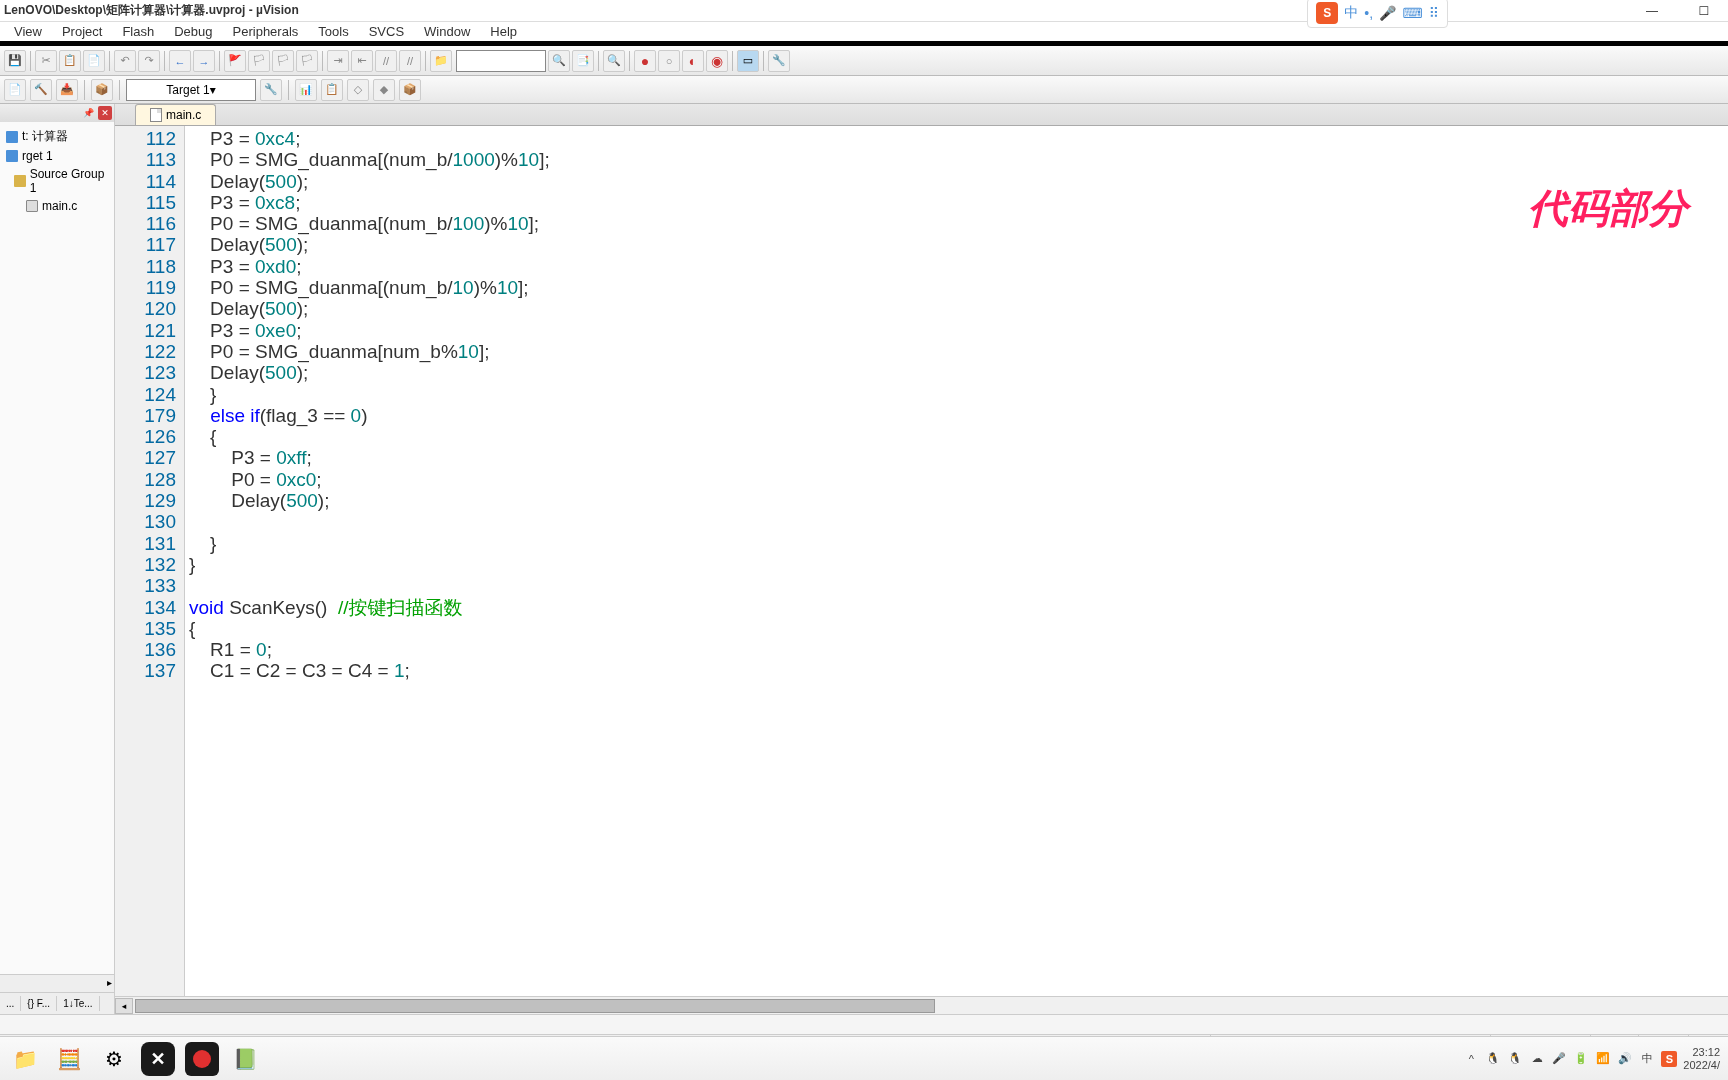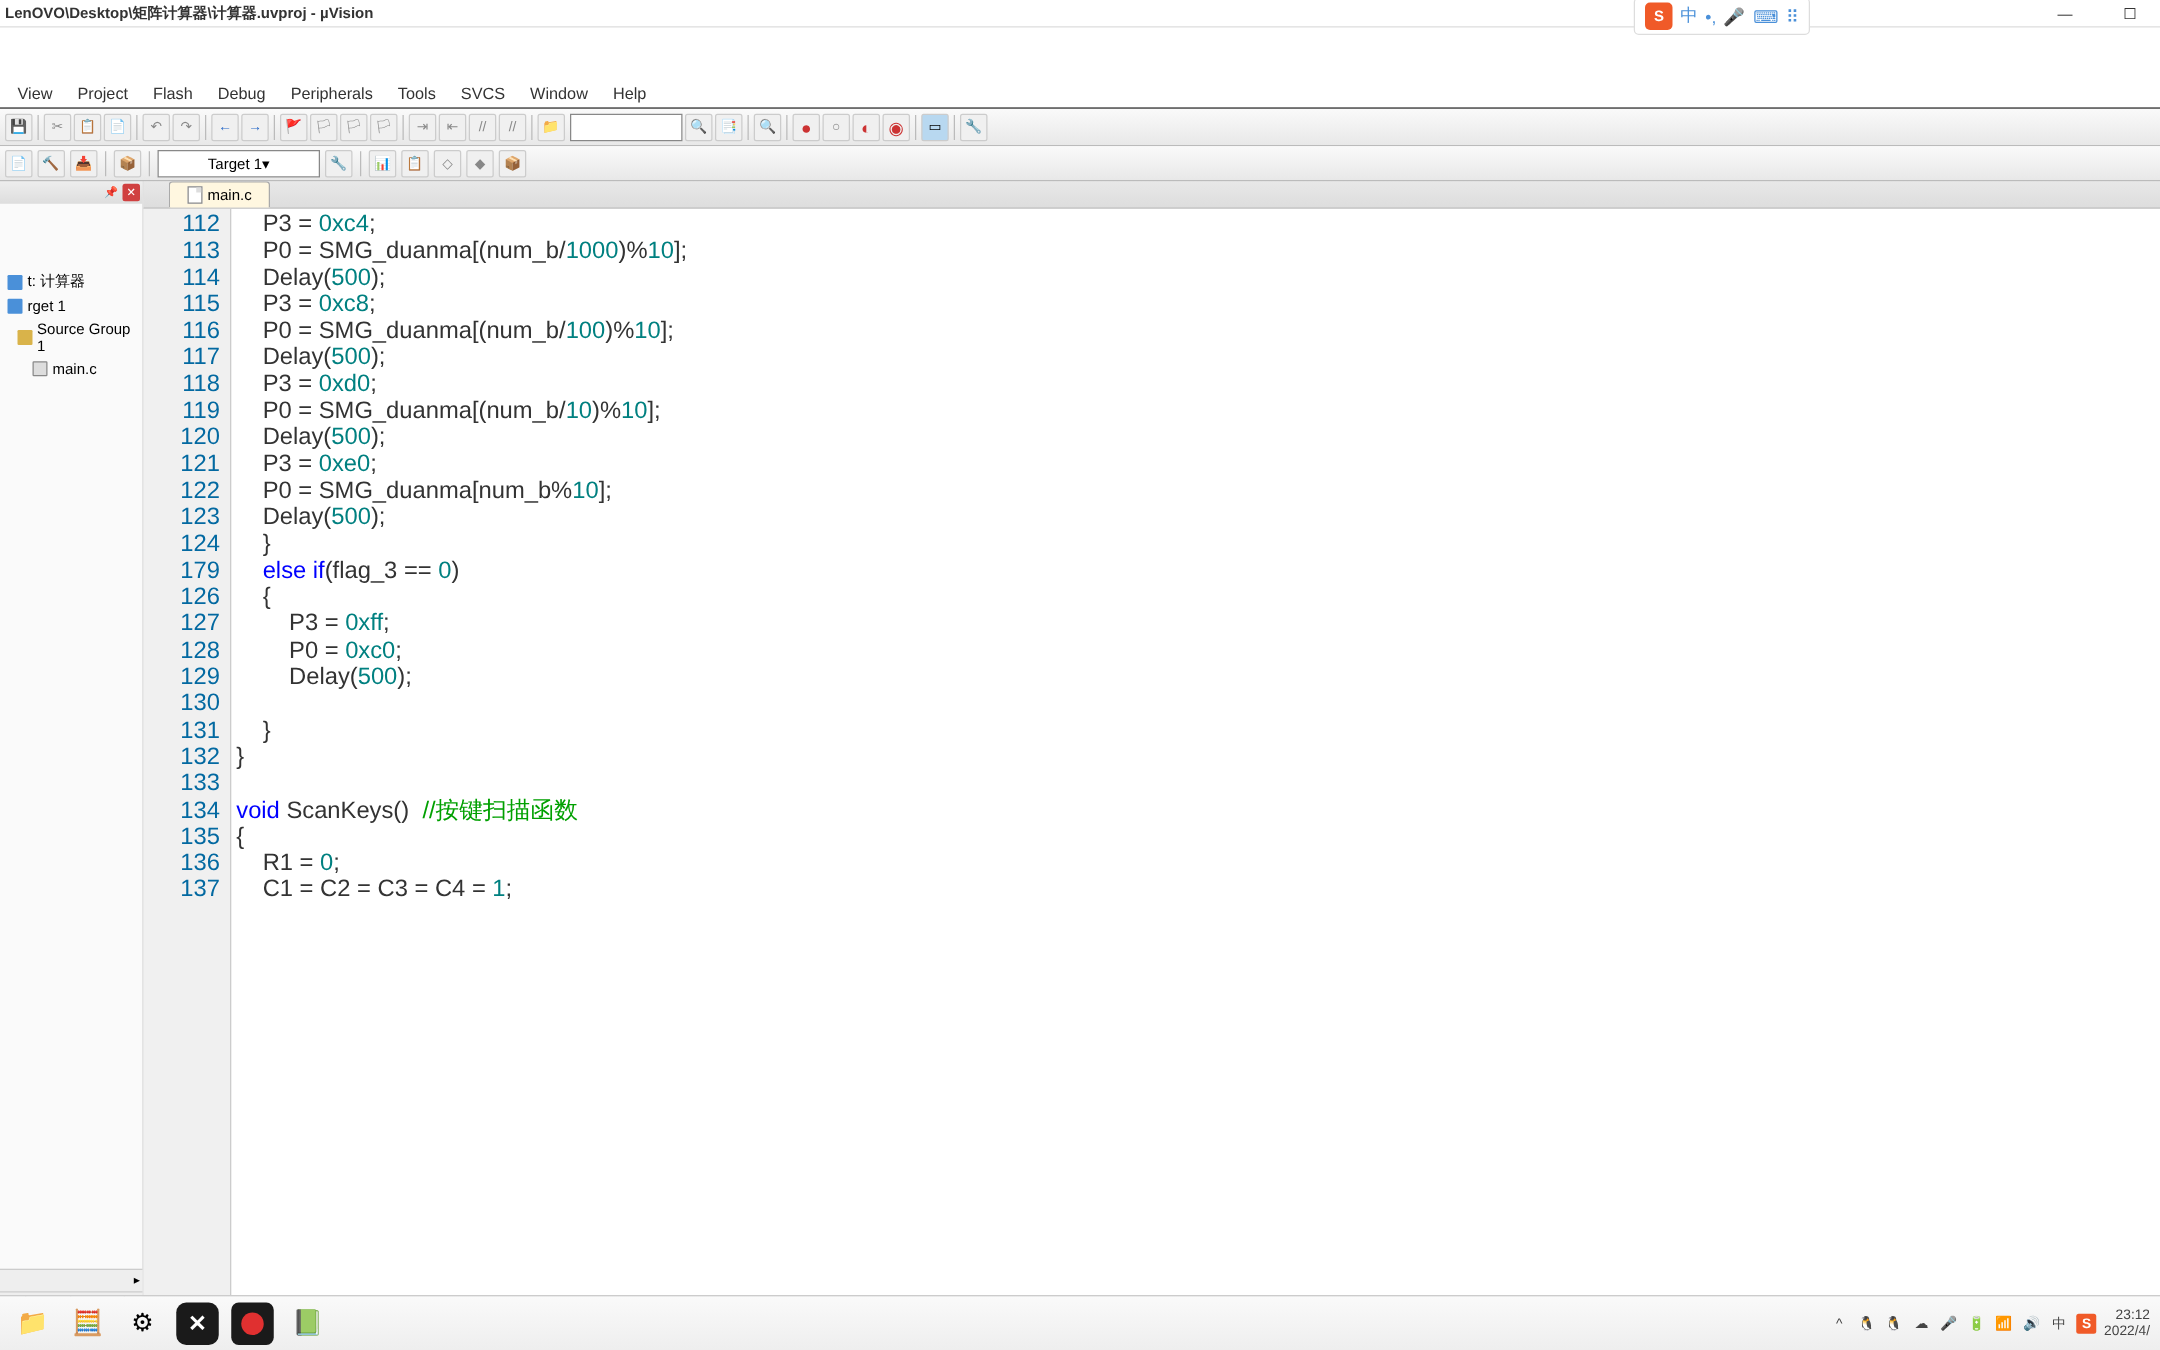--- a/index.html
+++ b/index.html
@@ -1,37 +1,37 @@
 <!DOCTYPE html>
 <html><head>
 <meta charset="utf-8">
 <style>
 * { margin: 0; padding: 0; box-sizing: border-box; font-family: "Microsoft YaHei", Arial, sans-serif; }
 body { background: #fff; font-size: 12px; overflow: hidden; width: 1728px; height: 1080px; }
 .title-bar { height: 22px; background: #fff; display: flex; align-items: center; padding: 0 4px; justify-content: space-between; border-bottom: 1px solid #ddd; }
 .title-text { font-size: 12px; color: #333; font-weight: bold; }
 .window-controls { display: flex; gap: 12px; }
 .win-btn { width: 40px; height: 20px; display: flex; align-items: center; justify-content: center; font-size: 12px; color: #333; }
-.menu-bar { height: 24px; background: #fff; display: flex; align-items: center; padding: 0 4px; border-bottom: 1px solid #000000; margin-top: 41px; }
+.menu-bar { height: 24px; background: #fff; display: flex; align-items: center; padding: 0 4px; border-bottom: 5px solid #000000; }
 .menu-item { padding: 2px 10px; font-size: 13px; color: #333; cursor: pointer; }
 .toolbar1 { height: 30px; background: linear-gradient(#fafafa,#e8e8e8); display: flex; align-items: center; padding: 0 4px; border-bottom: 1px solid #bbb; gap: 2px; }
 .toolbar2 { height: 28px; background: linear-gradient(#fafafa,#e8e8e8); display: flex; align-items: center; padding: 0 4px; border-bottom: 1px solid #bbb; gap: 4px; position: relative; }
 .tb-btn { width: 22px; height: 22px; background: #f0f0f0; border: 1px solid #ccc; border-radius: 2px; display: flex; align-items: center; justify-content: center; font-size: 11px; cursor: pointer; }
 .tb-sep { width: 1px; height: 20px; background: #bbb; margin: 0 2px; }
 .target-combo { width: 130px; height: 22px; background: #fff; border: 1px solid #888; display: flex; align-items: center; padding: 0 4px; font-size: 12px; justify-content: center; }
 .search-combo { width: 90px; height: 22px; background: #fff; border: 1px solid #888; margin-left: 2px; }
 .ime-panel { position: absolute; right: 280px; top: -2px; display: flex; align-items: center; gap: 6px; background: #fff; border: 1px solid #ddd; padding: 3px 8px; border-radius: 4px; }
 .ime-icon { width: 22px; height: 22px; background: #f05a28; border-radius: 4px; display: flex; align-items: center; justify-content: center; color: #fff; font-weight: bold; }
 .ime-sub { color: #4a90d9; font-size: 14px; }
 .main-area { display: flex; height: calc(100% - 170px); }
 .project-panel { width: 115px; background: #fafafa; border-right: 1px solid #ccc; display: flex; flex-direction: column; }
 .panel-header { height: 18px; background: linear-gradient(#eee,#ddd); display: flex; align-items: center; justify-content: flex-end; padding: 0 2px; gap: 2px; }
 .panel-close { width: 14px; height: 14px; background: #d04040; color: #fff; font-size: 9px; display: flex; align-items: center; justify-content: center; border-radius: 2px; }
 .panel-pin { width: 14px; height: 14px; font-size: 9px; display: flex; align-items: center; justify-content: center; }
-.tree { padding: 4px 2px; font-size: 12px; flex: 1; margin-top: 48px; }
+.tree { padding: 4px 2px; font-size: 12px; flex: 1; }
 .tree-item { padding: 2px 0 2px 8px; display: flex; align-items: center; gap: 4px; cursor: pointer; }
 .tree-item.lvl1 { padding-left: 4px; }
 .tree-item.lvl2 { padding-left: 12px; }
 .tree-item.lvl3 { padding-left: 24px; }
 .tree-icon { width: 12px; height: 12px; background: #4a90d9; border-radius: 1px; }
 .tree-icon.folder { background: #d9b34a; }
 .tree-icon.file { background: #ddd; border: 1px solid #888; }
 .panel-tabs { height: 22px; background: #eee; display: flex; align-items: center; border-top: 1px solid #ccc; position: relative; }
 .panel-tab { padding: 2px 6px; font-size: 10px; border-right: 1px solid #ccc; }
 .panel-scroll { position: absolute; right: 2px; top: 2px; font-size: 10px; }
@@ -222,20 +222,21 @@
           <div>130</div>
           <div>131</div>
           <div>132</div>
           <div>133</div>
           <div>134</div>
           <div>135</div>
           <div>136</div>
           <div>137</div>
         </div>
       <div class="code-content" id="code-content"><div>    P3 = <span class="num">0xc4</span>;</div><div>    P0 = SMG_duanma[(num_b/<span class="num">1000</span>)%<span class="num">10</span>];</div><div>    Delay(<span class="num">500</span>);</div><div>    P3 = <span class="num">0xc8</span>;</div><div>    P0 = SMG_duanma[(num_b/<span class="num">100</span>)%<span class="num">10</span>];</div><div>    Delay(<span class="num">500</span>);</div><div>    P3 = <span class="num">0xd0</span>;</div><div>    P0 = SMG_duanma[(num_b/<span class="num">10</span>)%<span class="num">10</span>];</div><div>    Delay(<span class="num">500</span>);</div><div>    P3 = <span class="num">0xe0</span>;</div><div>    P0 = SMG_duanma[num_b%<span class="num">10</span>];</div><div>    Delay(<span class="num">500</span>);</div><div>    }</div><div>    <span class="kw">else if</span>(flag_3 == <span class="num">0</span>)</div><div>    {</div><div>        P3 = <span class="num">0xff</span>;</div><div>        P0 = <span class="num">0xc0</span>;</div><div>        Delay(<span class="num">500</span>);</div><div>&nbsp;</div><div>    }</div><div>}</div><div>&nbsp;</div><div><span class="kw">void</span> ScanKeys()  <span class="cmt">//按键扫描函数</span></div><div>{</div><div>    R1 = <span class="num">0</span>;</div><div>    C1 = C2 = C3 = C4 = <span class="num">1</span>;</div></div>
+      <div class="overlay-text">代码部分</div>
     </div>
     <div class="hscroll">
       <div class="hscroll-btn">◂</div>
       <div class="hscroll-thumb"></div>
     </div>
   </div>
 </div>
 
 <div class="bottom-panel"></div>
 

